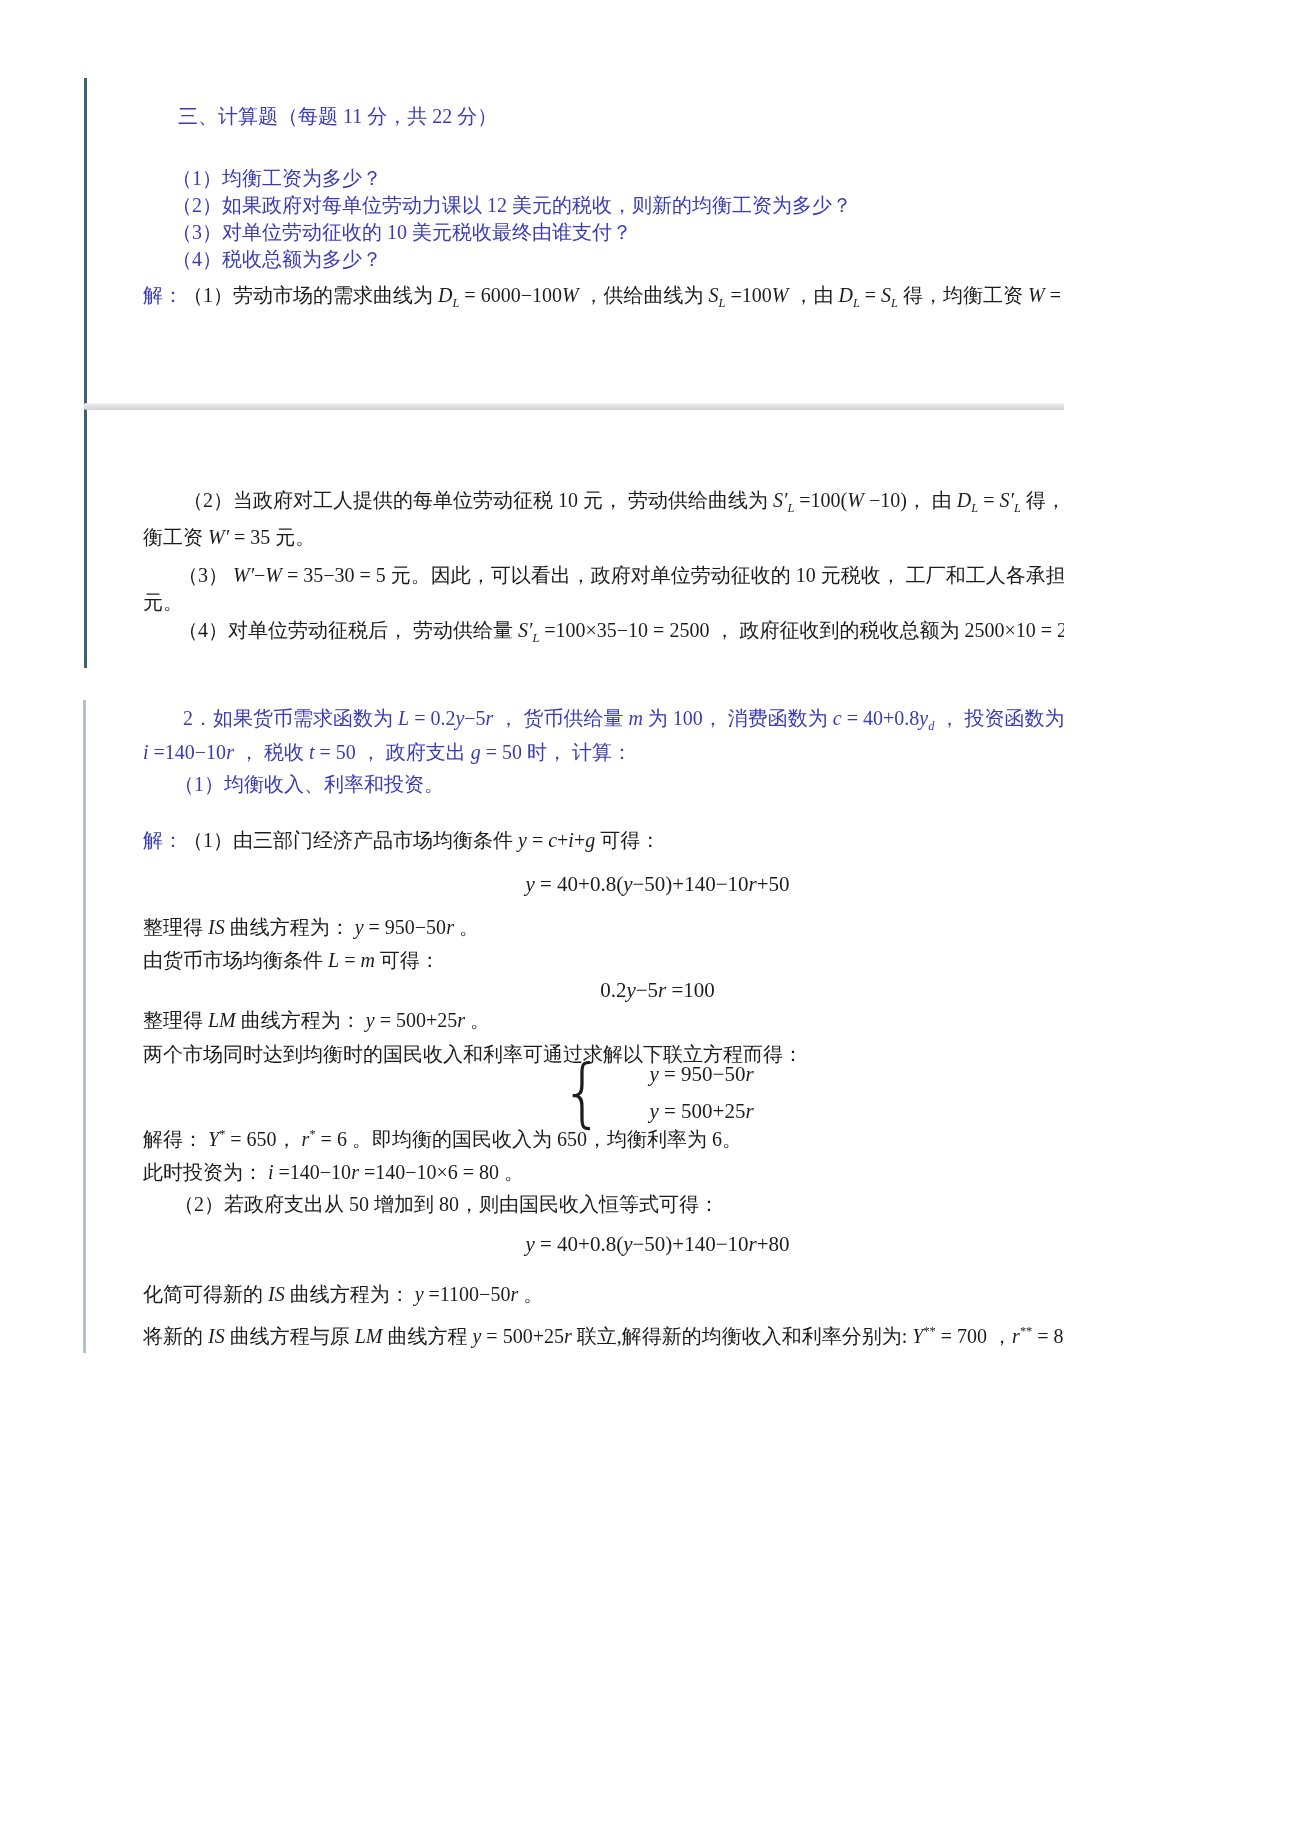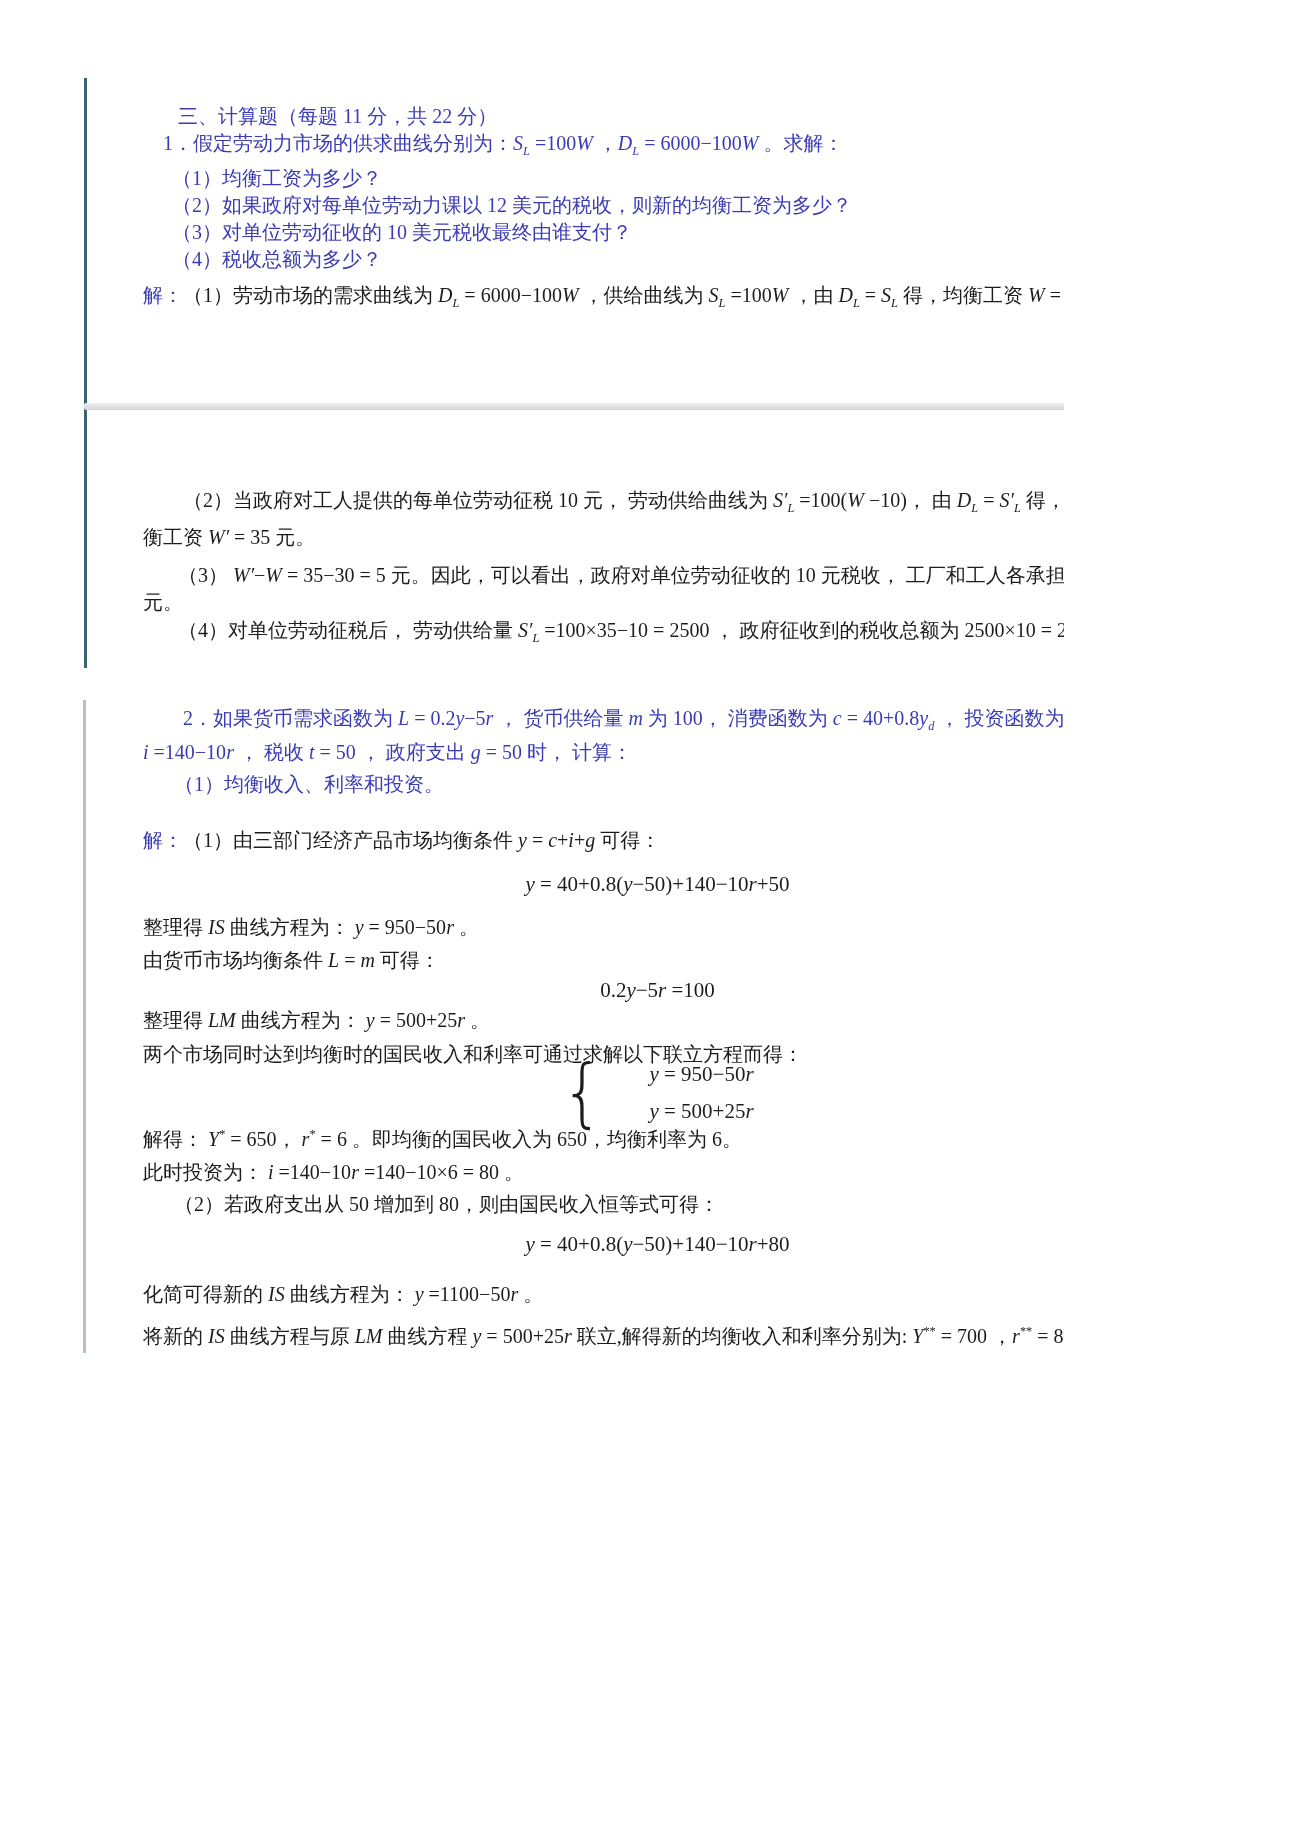--- a/index.html
+++ b/index.html
@@ -34,21 +34,20 @@
 </style>
 </head>
 <body>
 
 <div class="doc">
 
   <div class="vline vline-1"></div>
   <div class="vline vline-2"></div>
 
   <div class="ln blue" style="top:104px;left:178px">三、计算题（每题 11 分，共 22 分）</div>
-  <div class="ln blue" style="top:131px;left:163px">1．假定劳动力市场的供求曲线分别为：<i>S<sub>L</sub></i> =100<i>W</i> ，<i>D<sub>L</sub></i> = 6000−100<i>W</i> 。求解：</div>
   <div class="ln blue" style="top:166px;left:172px">（1）均衡工资为多少？</div>
   <div class="ln blue" style="top:193px;left:172px">（2）如果政府对每单位劳动力课以 12 美元的税收，则新的均衡工资为多少？</div>
   <div class="ln blue" style="top:220px;left:172px">（3）对单位劳动征收的 10 美元税收最终由谁支付？</div>
   <div class="ln blue" style="top:247px;left:172px">（4）税收总额为多少？</div>
   <div class="ln" style="top:283px;left:143px">
     <span class="blue">解：</span><span>（1）劳动市场的需求曲线为 <i>D<sub>L</sub></i> = 6000−100<i>W</i> ，供给曲线为 <i>S<sub>L</sub></i> =100<i>W</i> ，由 <i>D<sub>L</sub></i> = <i>S<sub>L</sub></i> 得，均衡工资 <i>W</i> = 30 元。</span>
   </div>
 
   <div class="page-sep"></div>
   <div class="page-num">24</div>

